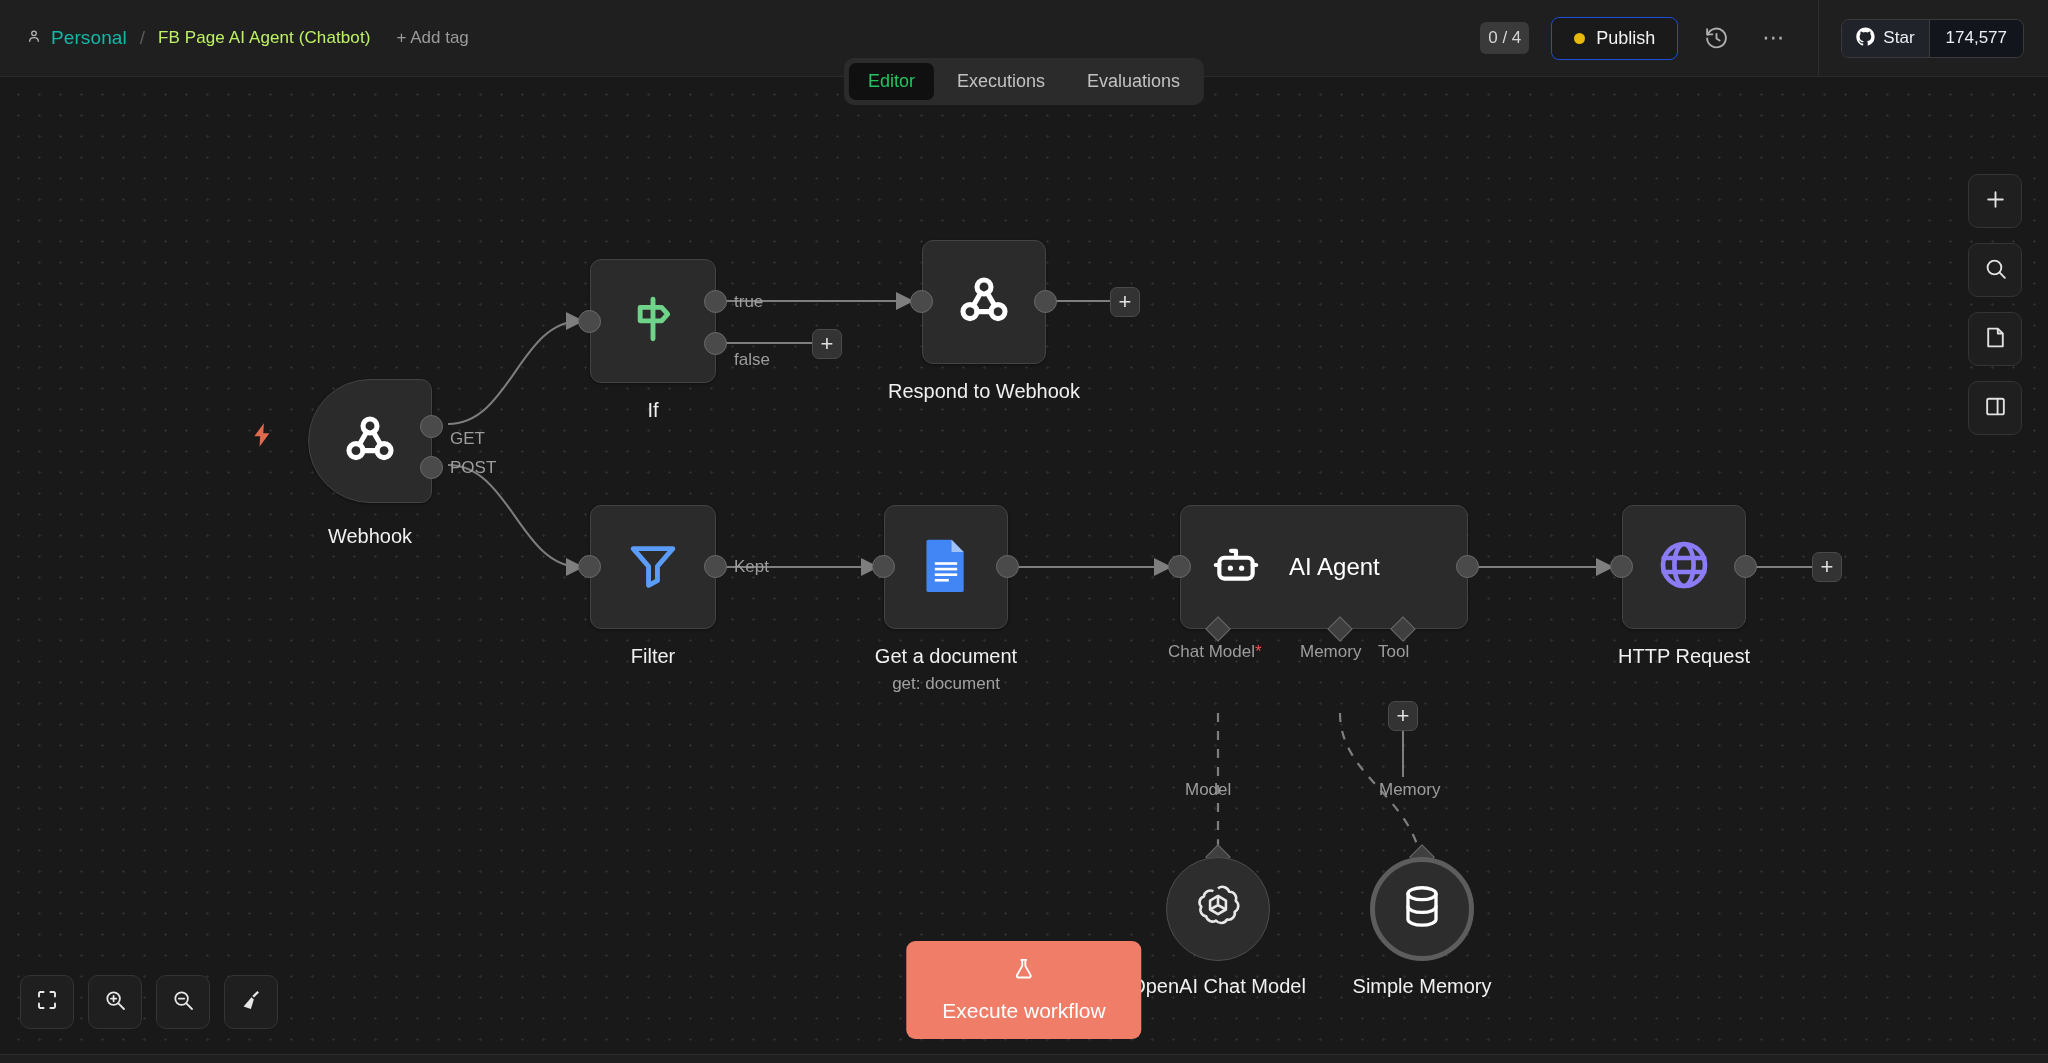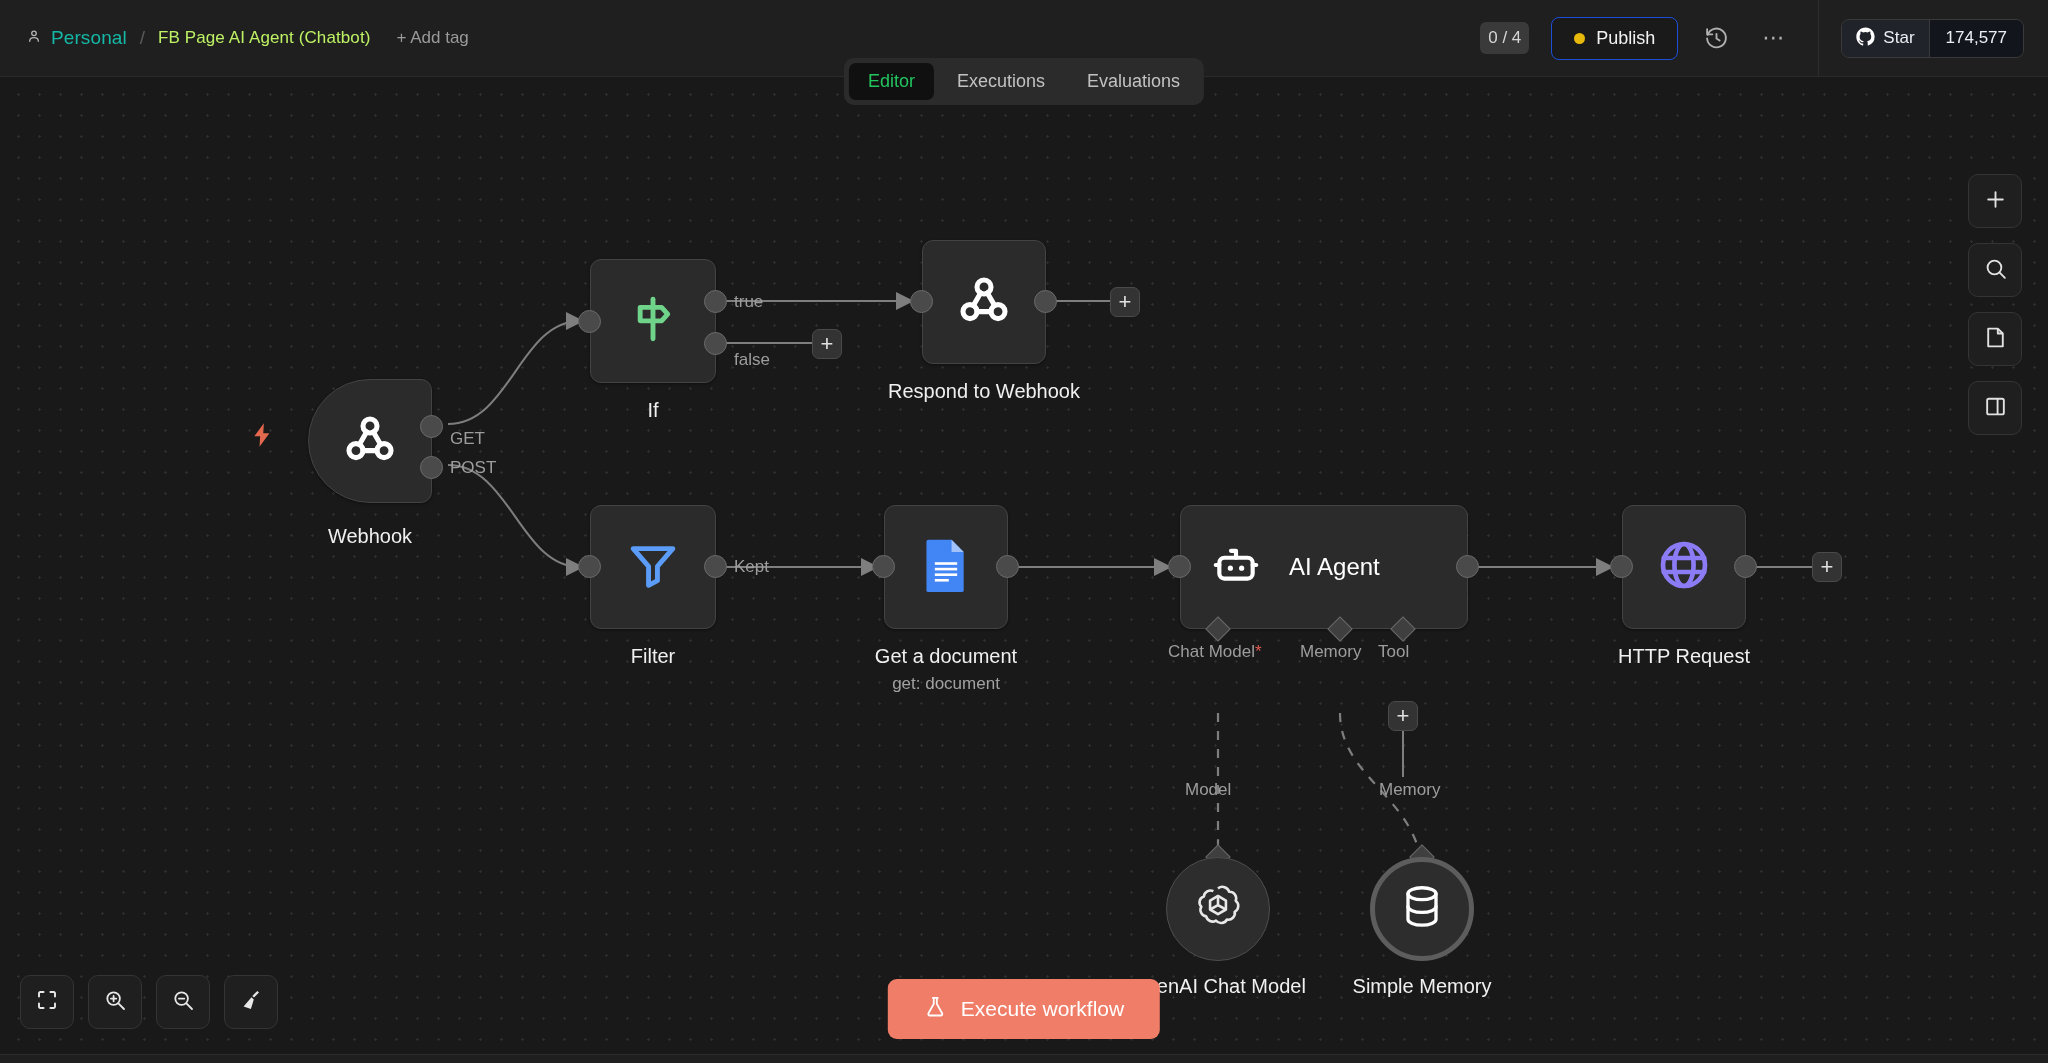--- a/index.html
+++ b/index.html
@@ -127,21 +127,21 @@
     background:#1f1f1f; border:1px solid #343434;
     display:flex; align-items:center; justify-content:center;
     color:#e8e8e8; cursor:pointer;
   }
   .exec-wrap { position:absolute; left:50%; transform:translateX(-50%);
     bottom:24px; z-index:40; }
   .exec-btn {
     display:flex; align-items:center; gap:14px;
     background:#ef7d68; color:#ffffff; border:none;
     border-radius:9px; padding:16px 36px;
-    font-size:21px; font-family:"Liberation Sans", sans-serif; cursor:pointer;
+    font-size:21px; font-family:"Liberation Sans", sans-serif; cursor:pointer;flex-direction:column;
   }
   .bottom-strip { position:absolute; left:0; bottom:0; width:2048px; height:9px;
     background:#1f1f1f; border-top:1px solid #2c2c2c; z-index:45; }
 </style>
 </head>
 <body>
 
 <div class="app">
 
   <div class="topbar">

